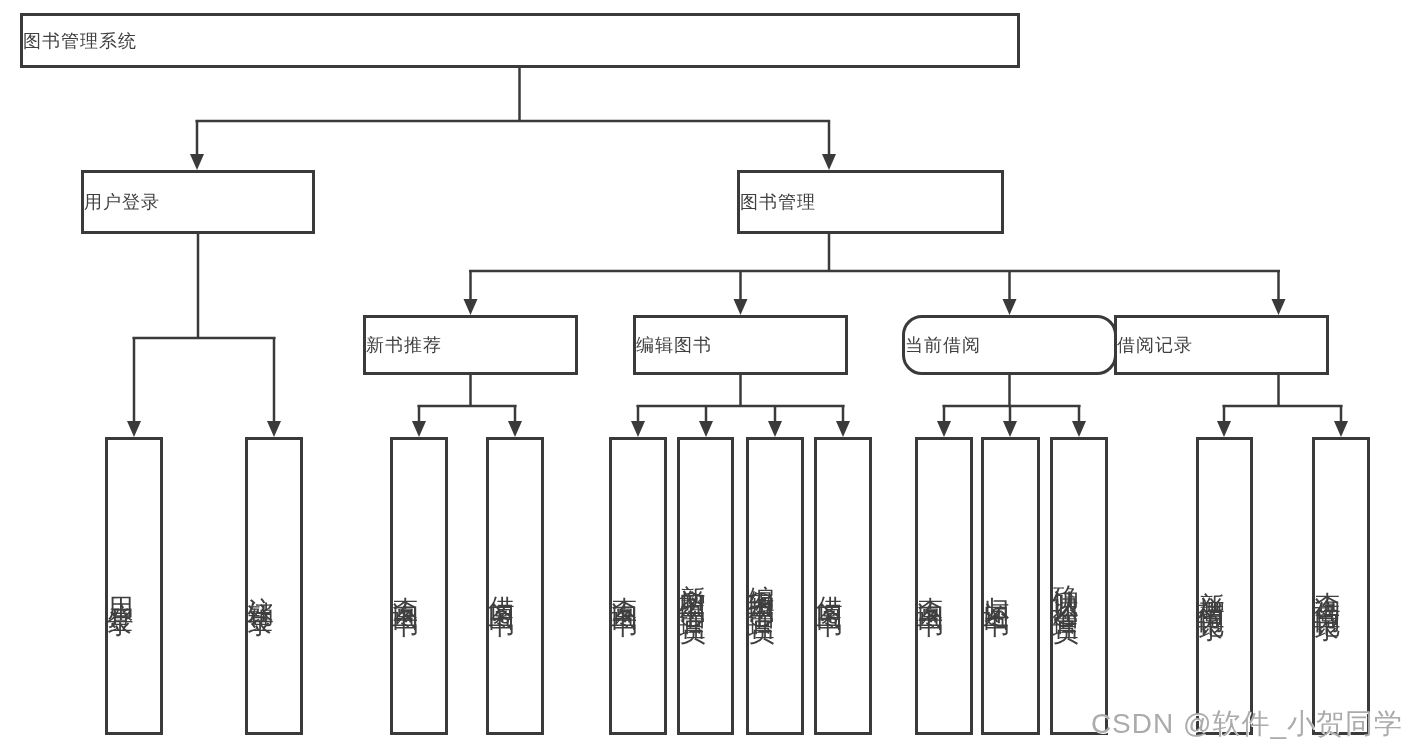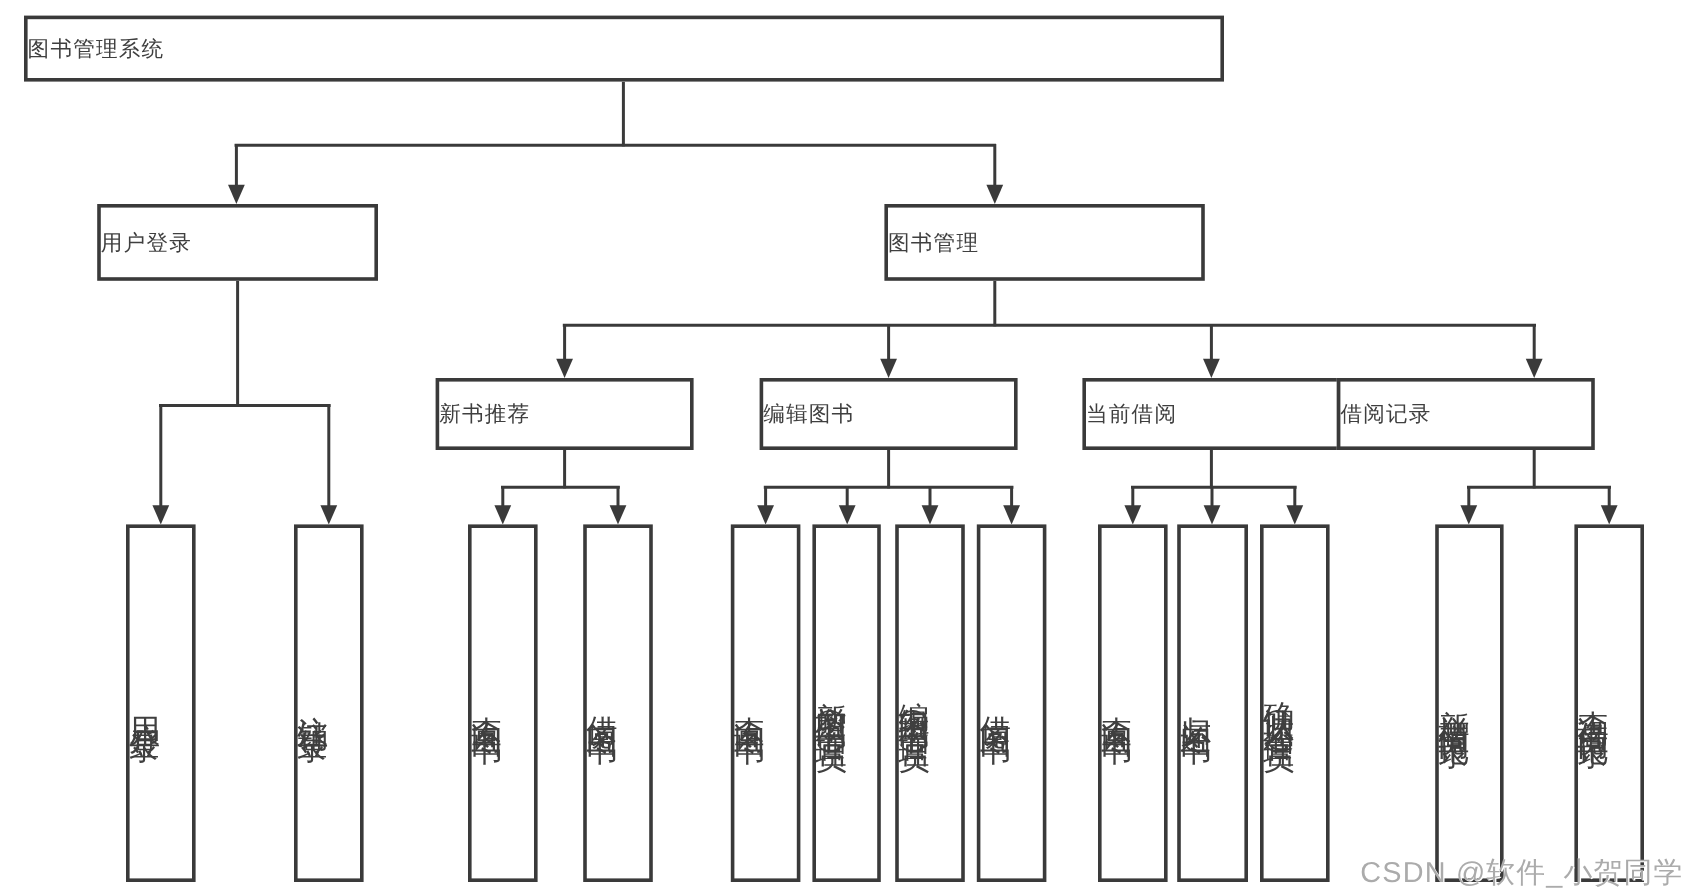--- a/index.html
+++ b/index.html
@@ -50,21 +50,21 @@
     text-orientation: mixed;
     font-size: 26px;
     letter-spacing: 5px;
     line-height: 1;
     white-space: nowrap;
   }
   #watermark {
     position: absolute;
     right: 2px;
     bottom: 4px;
-    font-size: 24px;
+    font-size: 28px;
     letter-spacing: 1px;
     color: var(--watermark);
     text-shadow: 1px 1px 0 #ffffff;
     z-index: 5;
     white-space: nowrap;
   }
 </style>
 </head>
 <body>
 
@@ -155,21 +155,21 @@
   <div class="box" style="left:711px; top:170px; width:267px; height:64px;margin-left:26px;">
     <span class="hlabel">图书管理</span>
   </div>
 
   <div class="box" style="left:363px; top:315px; width:215px; height:60px;font-family:Liberation Mono, monospace;">
     <span class="hlabel">新书推荐</span>
   </div>
   <div class="box" style="left:633px; top:315px; width:215px; height:60px;">
     <span class="hlabel">编辑图书</span>
   </div>
-  <div class="box" style="left:902px; top:315px; width:215px; height:60px;">
+  <div class="box" style="left:902px; top:315px; width:215px; height:60px;border-radius:20px;">
     <span class="hlabel">当前借阅</span>
   </div>
   <div class="box" style="left:1114px; top:315px; width:215px; height:60px;">
     <span class="hlabel">借阅记录</span>
   </div>
 
   <div class="box" style="left:105px; top:437px; width:58px; height:298px;">
     <span class="vtext">用户登录</span>
   </div>
   <div class="box" style="left:245px; top:437px; width:58px; height:298px;">

